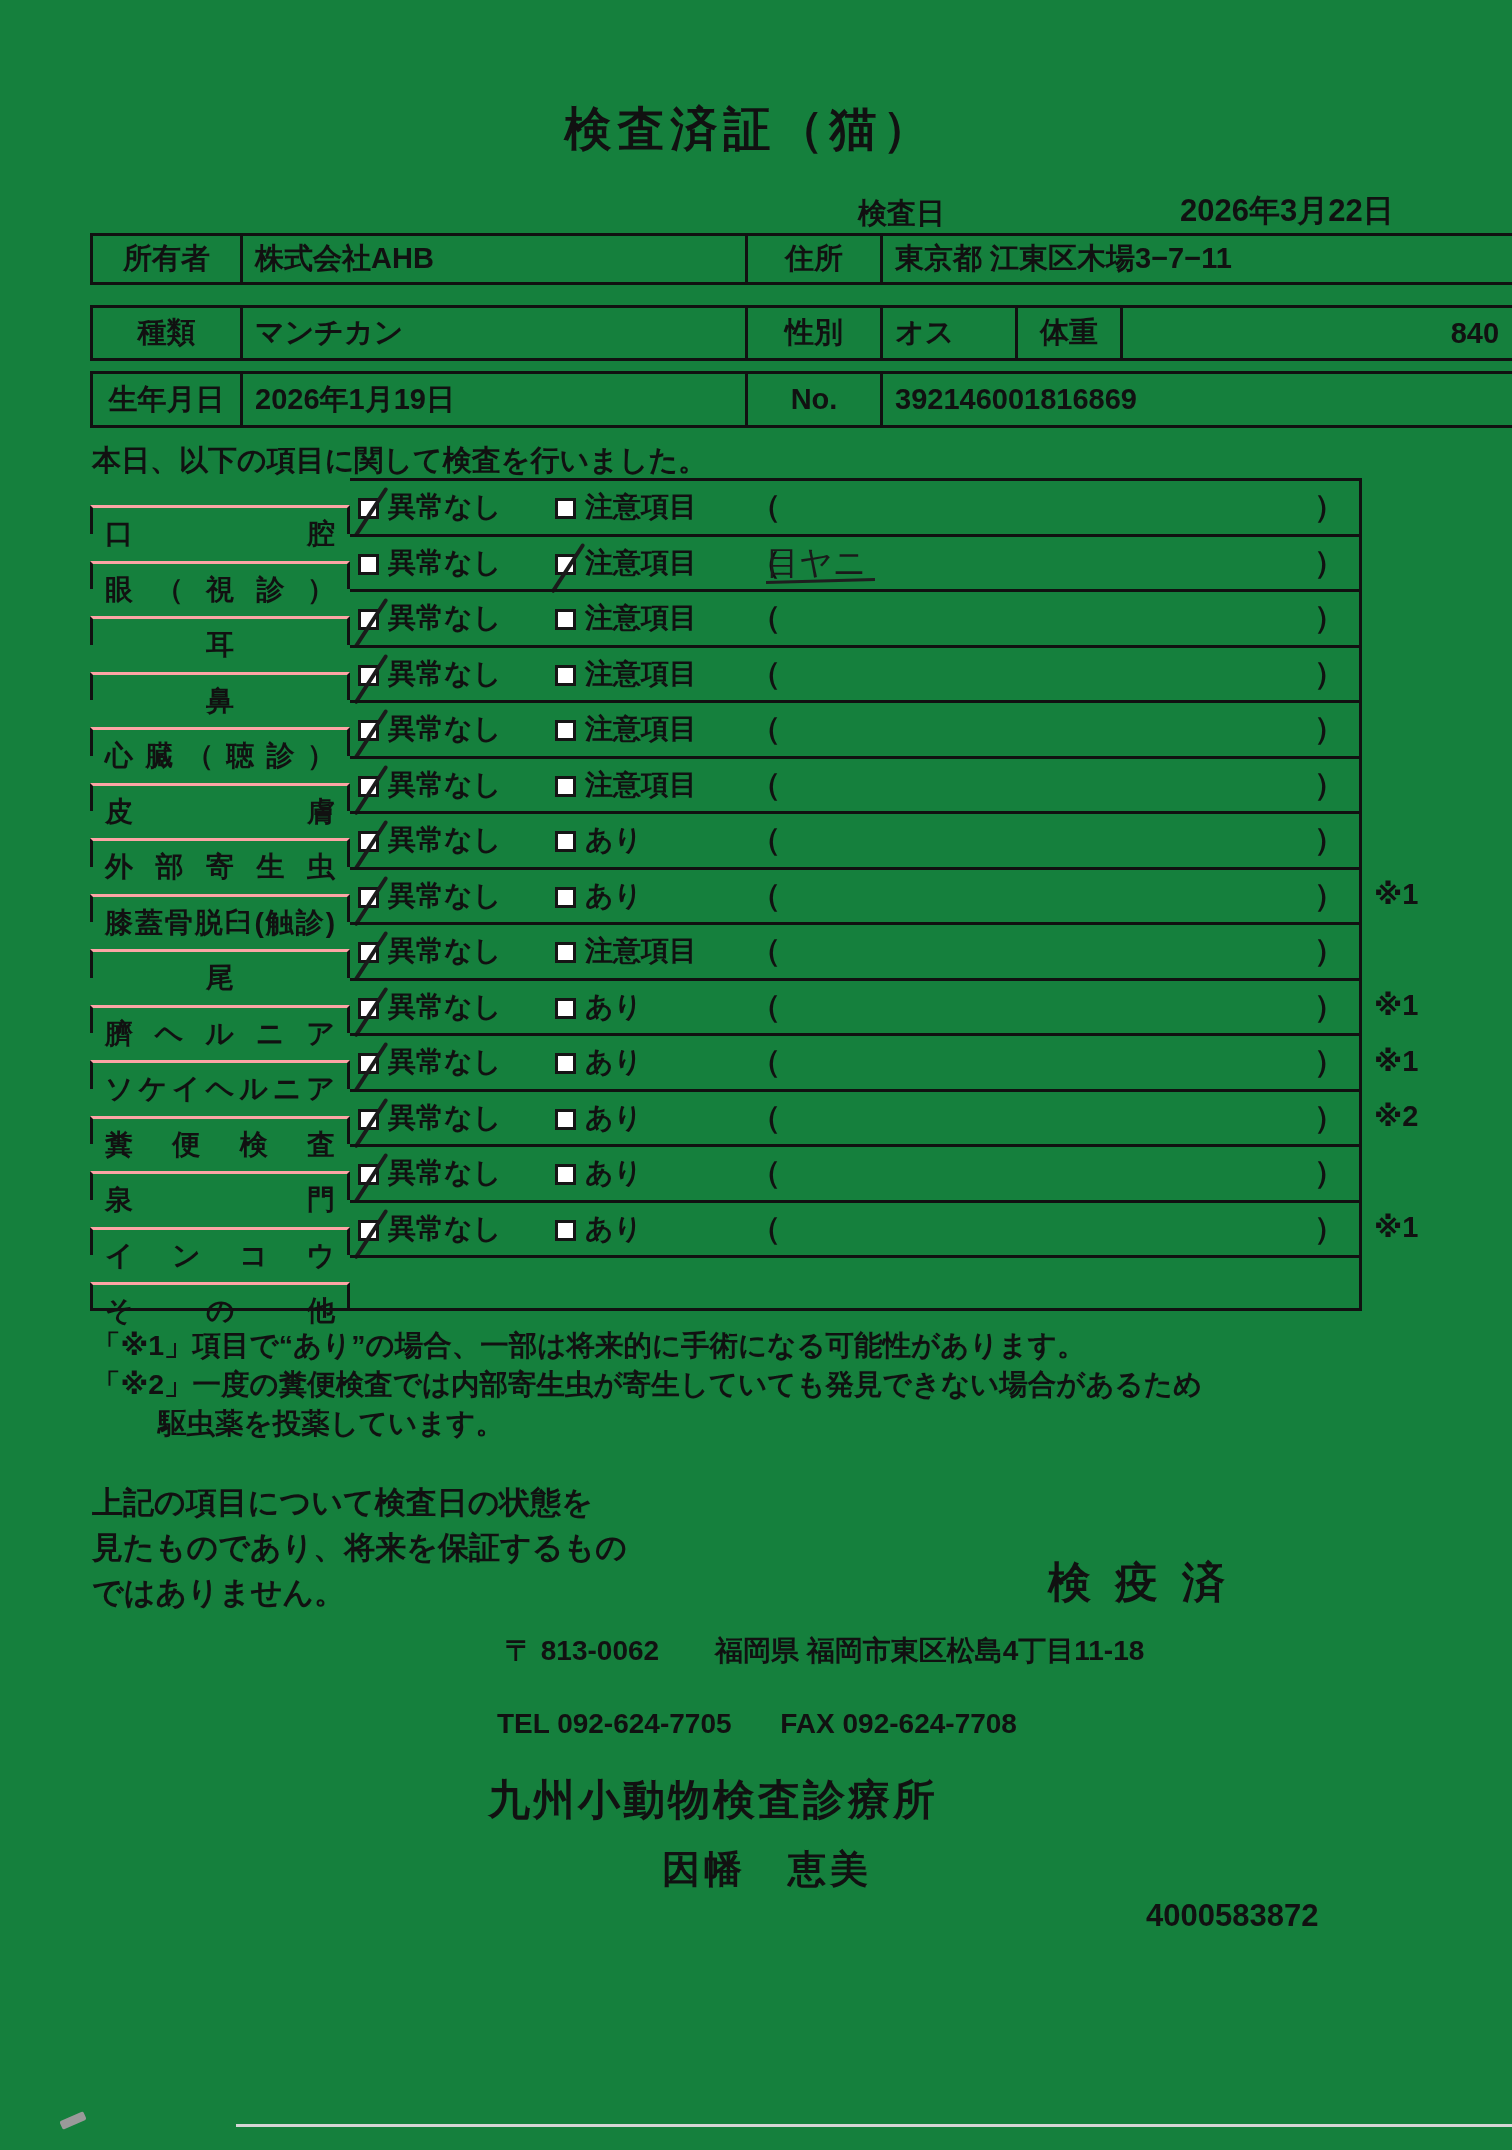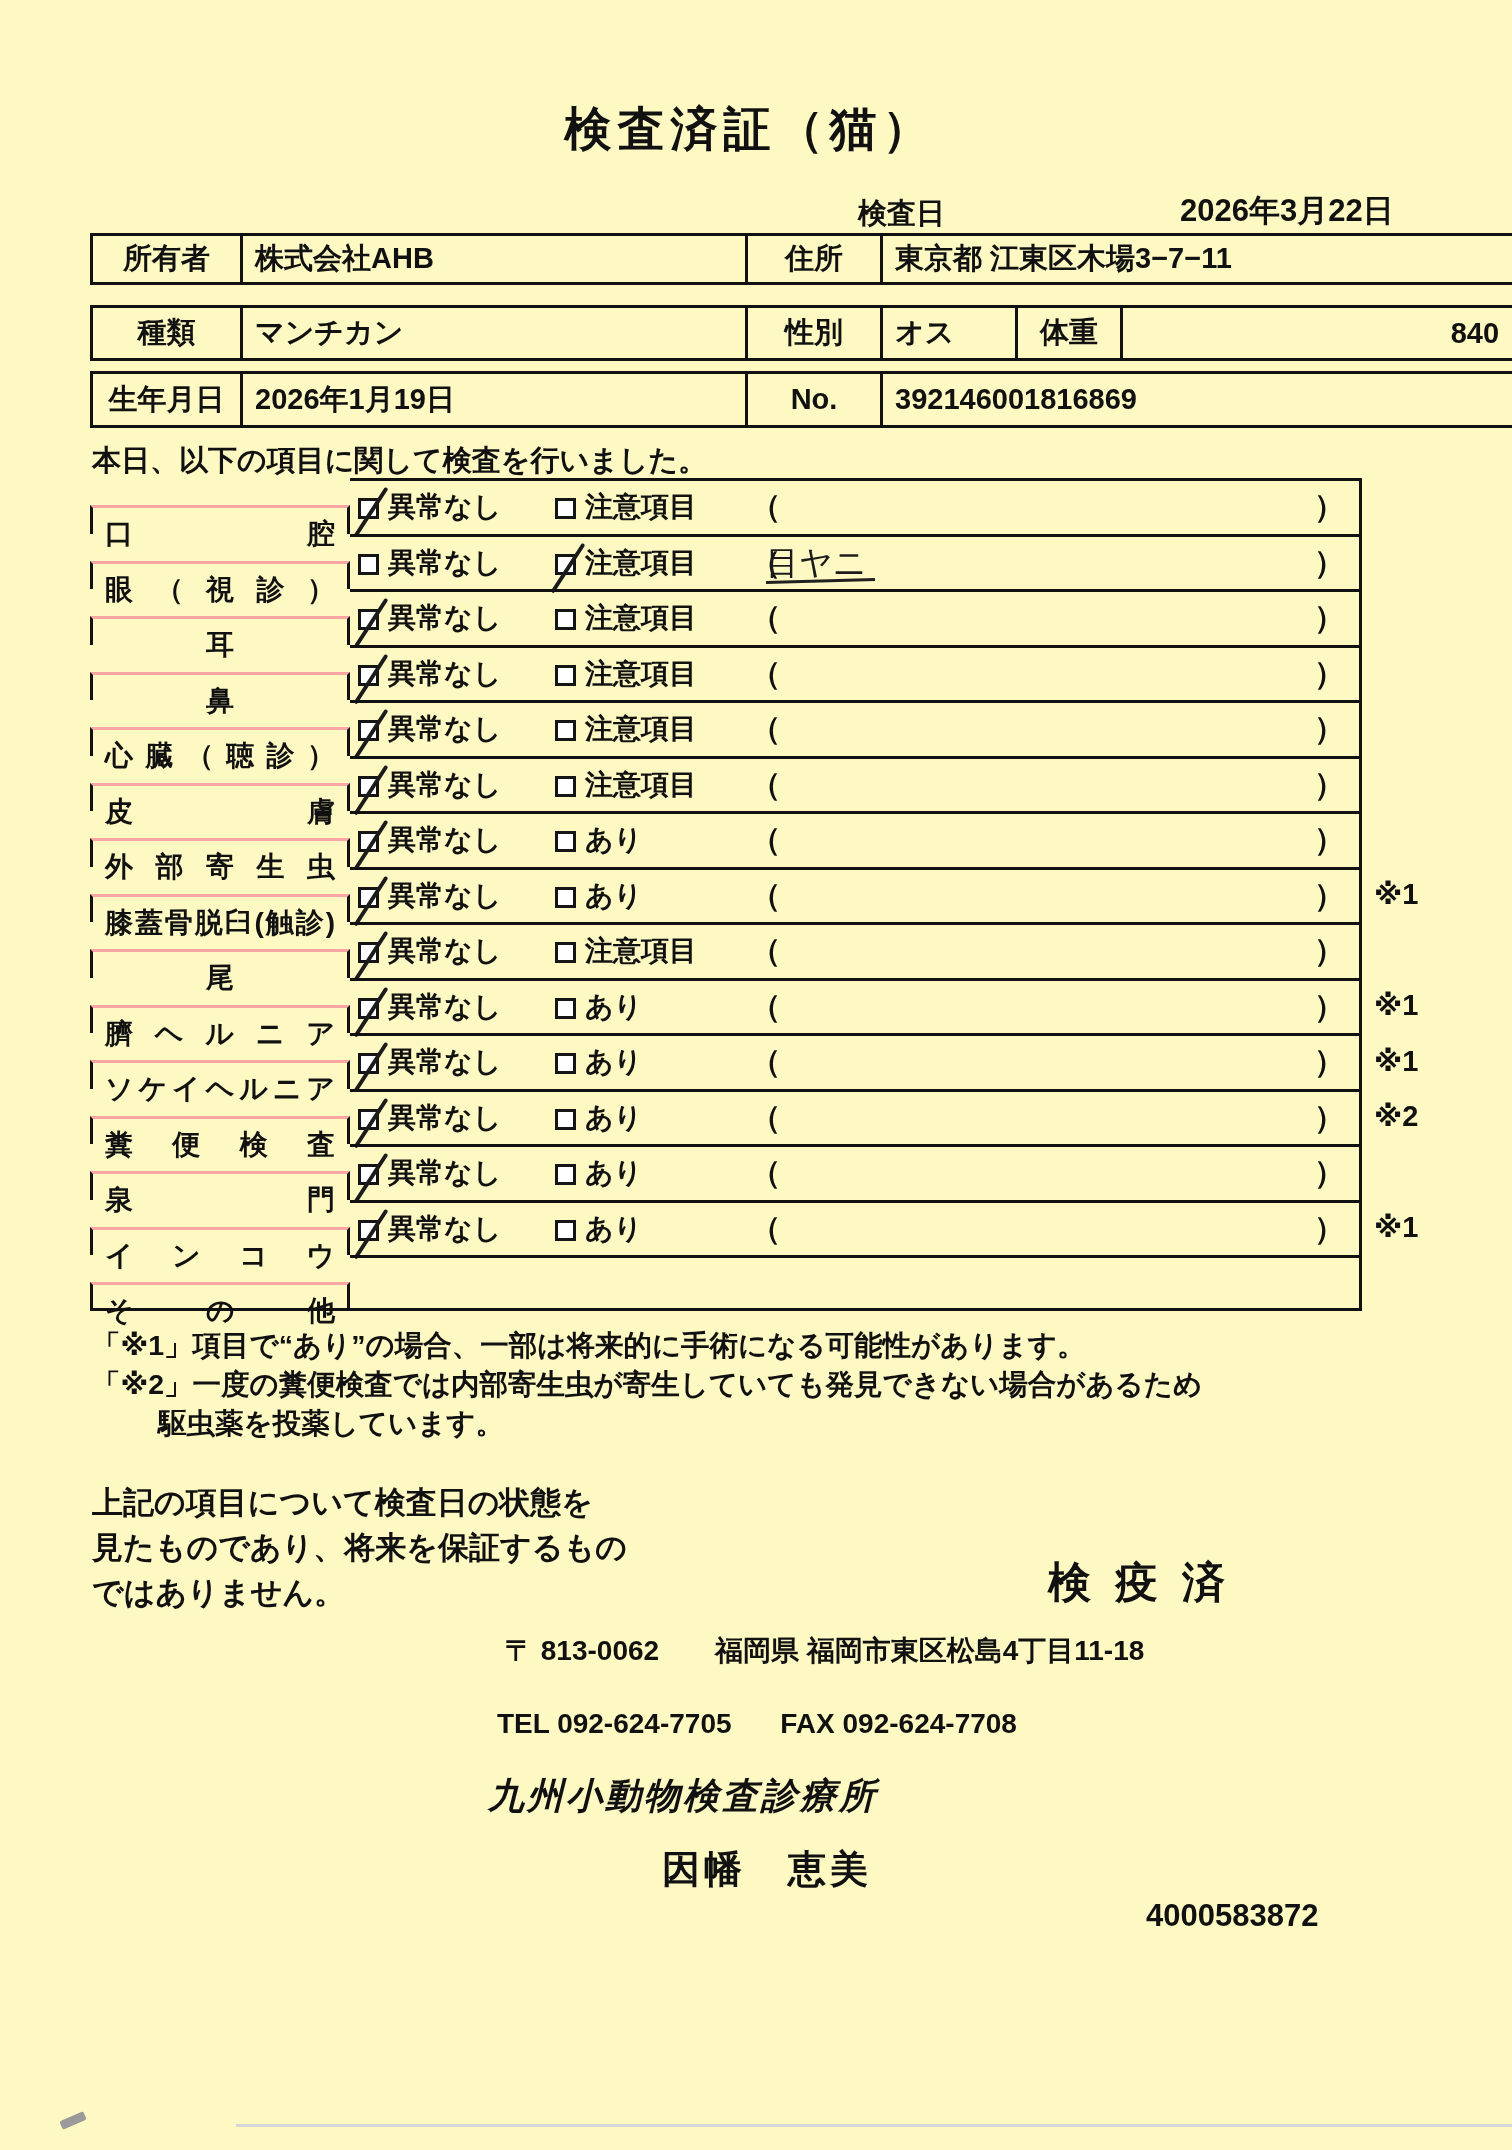--- a/index.html
+++ b/index.html
@@ -1,17 +1,17 @@
 <!DOCTYPE html>
 <html><head>
 <meta charset="utf-8">
 <style>
   html,body { margin:0; padding:0; background:#ffffff; }
   .page {
-    position:relative; width:1512px; height:2150px; background:#fef9c3;
+    position:relative; width:1512px; height:2150px; background:#15803d;
     font-family:"Liberation Sans","DejaVu Sans",sans-serif; color:#111;
     overflow:hidden;
   }
   .page * { box-sizing:border-box; }
 
   .title {
     position:absolute; left:90px; top:98px; width:1320px; margin:0;
     text-align:center; font-size:47px; font-weight:700; letter-spacing:6px;
   }
 
@@ -68,21 +68,21 @@
 
   .disclaimer { position:absolute; left:92px; top:1480px; font-size:31px; font-weight:700; line-height:45px; }
 
   .stamp { position:absolute; left:1048px; top:1554px; font-size:43px; font-weight:600; letter-spacing:24px; white-space:nowrap; }
 
   .f-line { position:absolute; font-size:28px; font-weight:700; white-space:nowrap; }
   .f-postal-line { left:505px; top:1632px; }
   .f-postal-line .f-addr { margin-left:48px; }
   .f-tel-line { left:497px; top:1708px; }
   .f-tel-line .f-fax { margin-left:41px; }
-  .f-clinic { position:absolute; left:488px; top:1772px; font-size:36px; font-weight:700; letter-spacing:3px;font-style:italic; }
+  .f-clinic { position:absolute; left:488px; top:1772px; font-size:42px; font-weight:700; letter-spacing:3px; }
   .f-person { position:absolute; left:662px; top:1844px; font-size:38px; font-weight:600; letter-spacing:4px; }
   .f-serial { position:absolute; left:1146px; top:1898px; font-size:31px; font-weight:600; }
 
   .scan-edge { position:absolute; left:236px; top:2124px; width:1276px; height:3px; background:#d6d6d6; }
   .scan-mark { position:absolute; left:60px; top:2116px; width:26px; height:9px; background:#9a9a9a; transform:rotate(-24deg); border-radius:2px; }
 </style>
 </head>
 <body>
 
 <div class="page">

